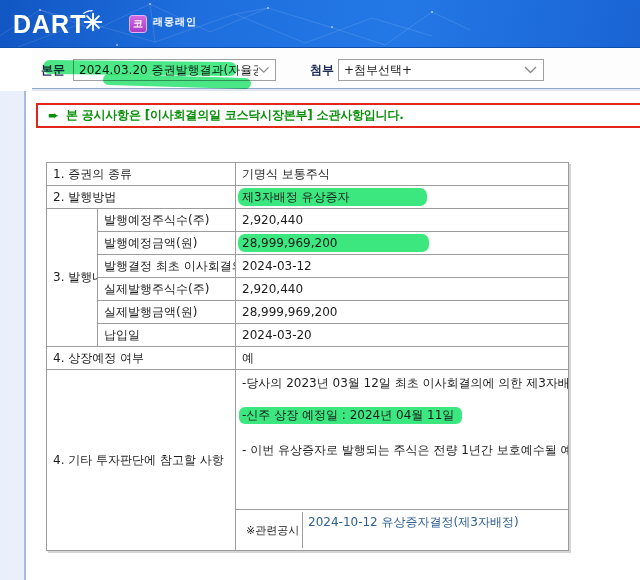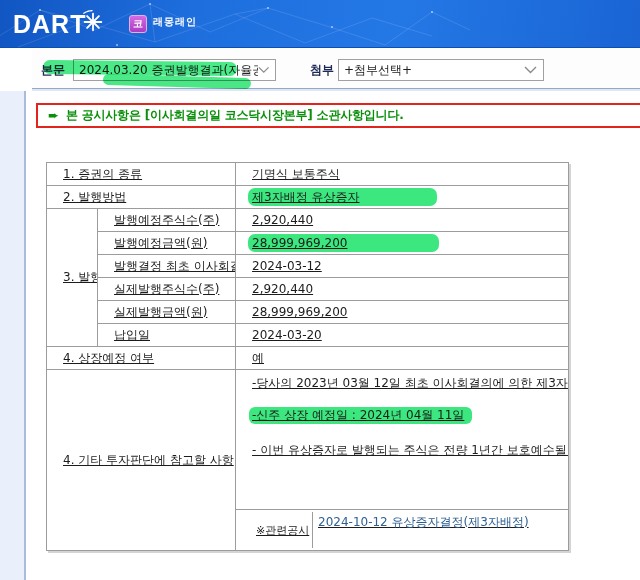--- a/index.html
+++ b/index.html
@@ -79,21 +79,21 @@
   }
 
   
   table.disc {
     position:absolute; left:46px; top:71px; width:522px;
     border-collapse:collapse; table-layout:fixed;
     box-shadow:2px 2px 0 rgba(160,160,160,.45);
   }
   table.disc td {
     border:1px solid #9c9c9c; font-size:12px; color:#1c1c1c;
-    padding:2px 16px; white-space:nowrap; overflow:hidden;text-decoration:underline;
+    padding:2px 6px; white-space:nowrap; overflow:hidden;
   }
   table.disc tr { height:23px; }
   td.grp { word-break:break-all; white-space:normal; line-height:19px; padding:2px 4px 2px 6px; vertical-align:middle; }
   td.lbl5 { white-space:normal; word-break:break-all; vertical-align:middle; line-height:20px; }
   td.paras { white-space:normal; word-break:break-all; vertical-align:top; line-height:23px; padding:3px 7px; }
   td.paras p { margin:0; }
   td.paras p.p2 { margin:9px 0 12px; }
   td.relcell { padding:0; vertical-align:top; }
   .relwrap { display:flex; height:100%; min-height:36px; }
   .rel-label {

